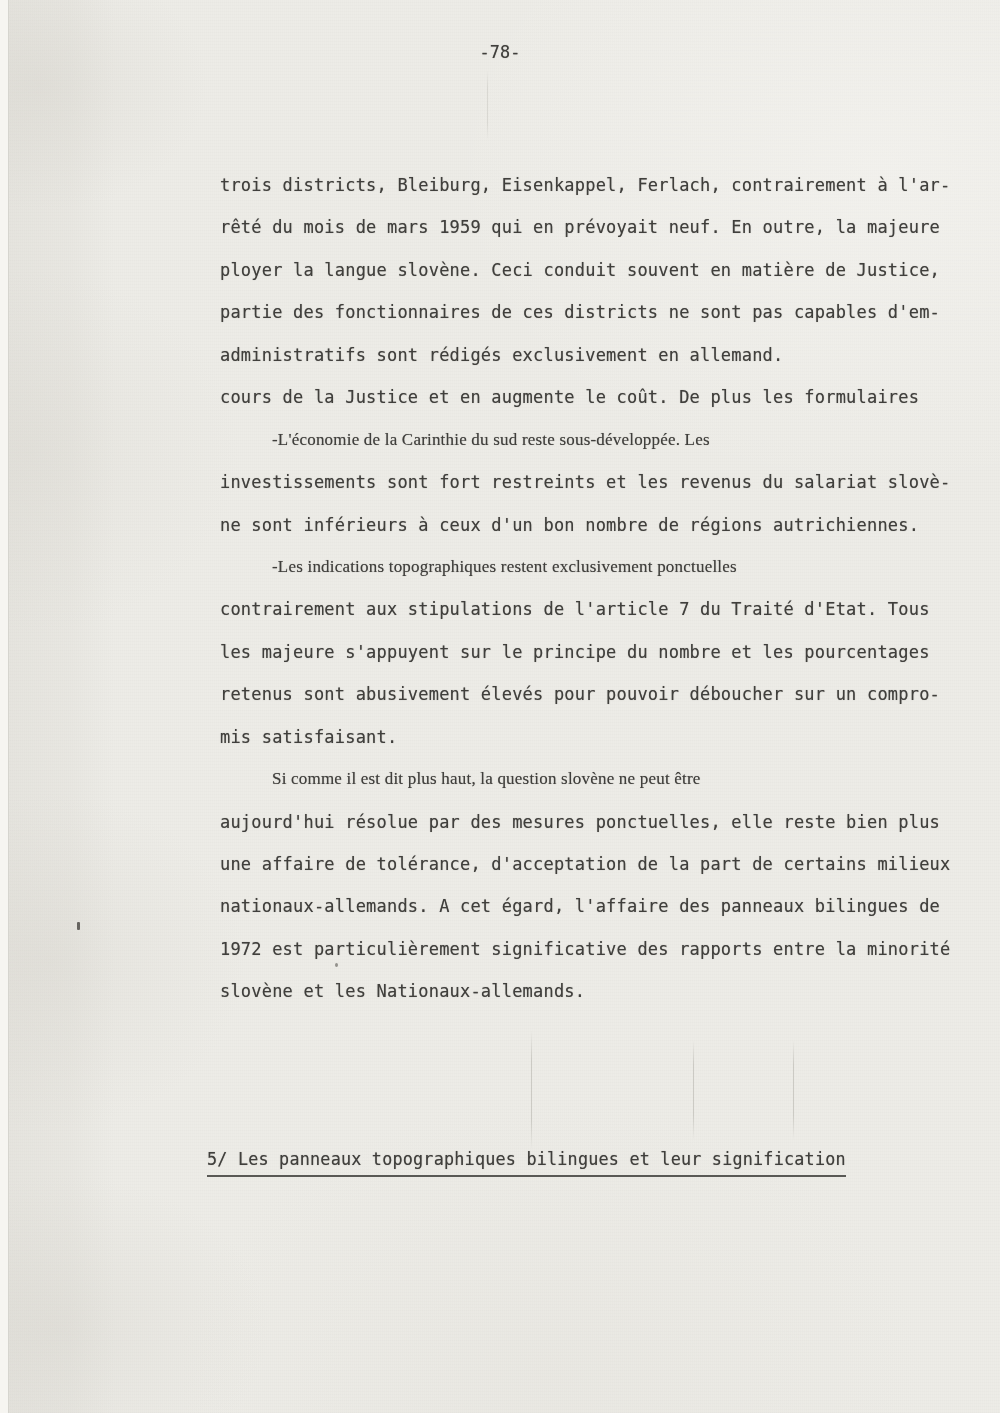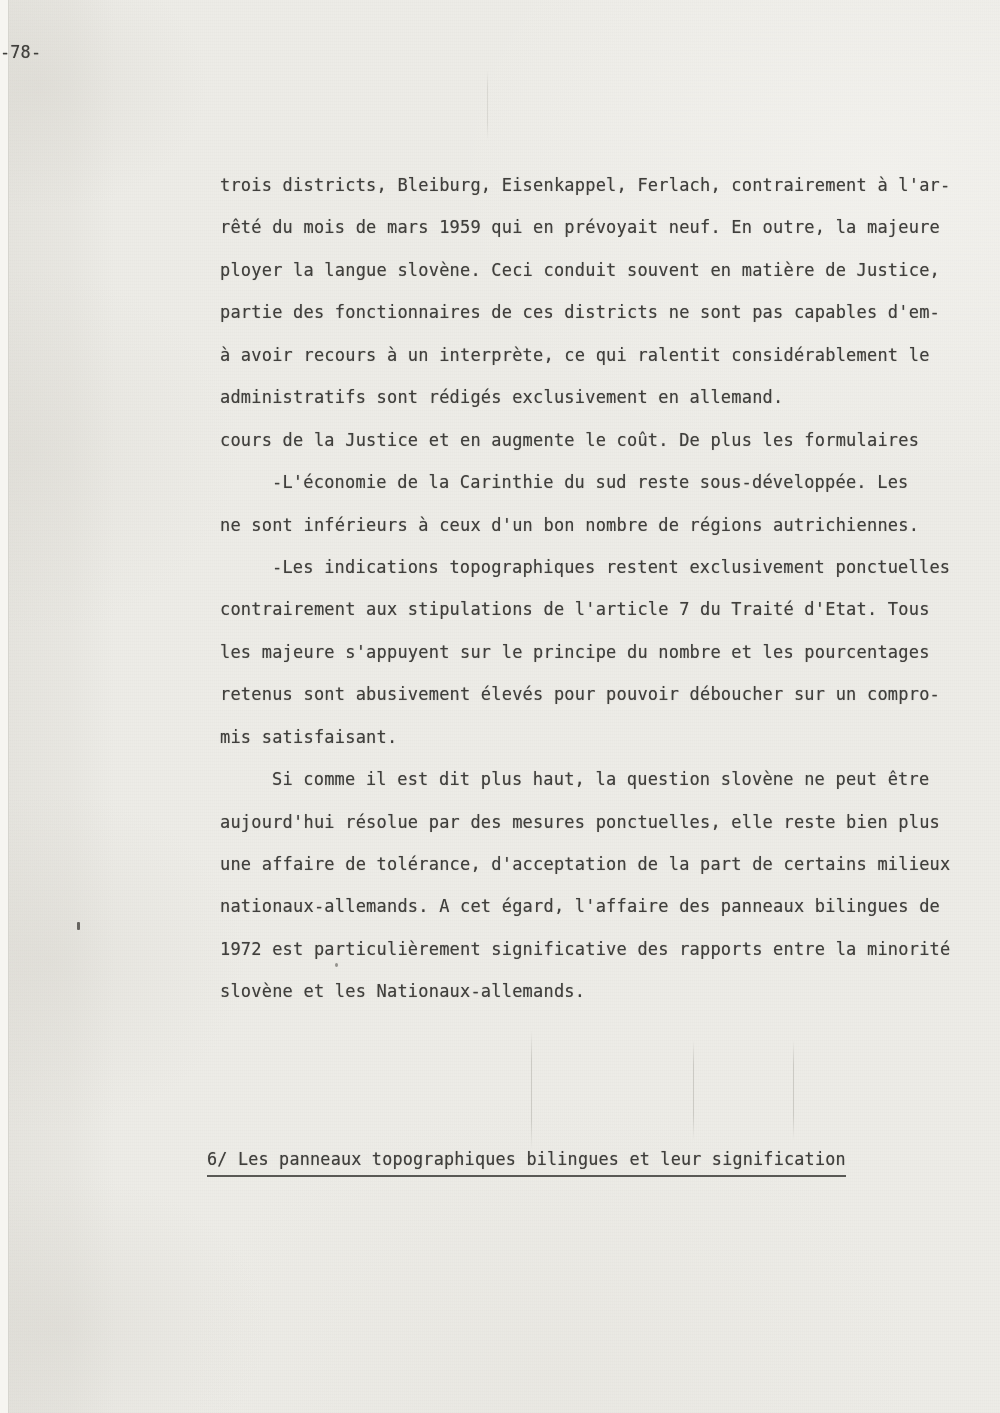--- a/index.html
+++ b/index.html
@@ -40,40 +40,41 @@
     width: 8px;
     background: #f6f5f1;
     border-right: 1px solid rgba(188,186,178,0.55);
     pointer-events: none;
   }
   .page-number {
     position: absolute;
     top: 42px;
     left: 0;
     width: 1000px;
+    text-align: center;
     font-size: 16.8px;
     letter-spacing: 0.2px;
     text-shadow: 0 0 0.8px rgba(64,63,60,0.6);
   }
   .text-block {
     position: absolute;
     left: 220px;
     top: 164px;
     width: 760px;
     font-size: 17px;
     letter-spacing: 0.2px;
     text-shadow: 0 0 0.8px rgba(64,63,60,0.55);
   }
   .para { margin: 0; padding: 0; }
   .line {
     height: 42.45px;
     line-height: 42.45px;
     white-space: pre;
   }
-  .line.indent { padding-left: 52px; }
+  .line.indent { padding-left: 52px; font-family: Liberation Serif, serif; }
   .section-heading {
     position: absolute;
     left: 207px;
     top: 1149px;
     font-size: 16.8px;
     letter-spacing: 0.2px;
     line-height: 20px;
     white-space: pre;
     padding-bottom: 6px;
     border-bottom: 2px solid rgba(64,63,60,0.85);
@@ -105,27 +106,27 @@
 
   <div class="page-number">-78-</div>
 
   <div class="text-block">
 
     <div class="para">
       <div class="line">trois districts, Bleiburg, Eisenkappel, Ferlach, contrairement à l'ar-</div>
       <div class="line">rêté du mois de mars 1959 qui en prévoyait neuf. En outre, la majeure</div>
       <div class="line">ployer la langue slovène. Ceci conduit souvent en matière de Justice,</div>
       <div class="line">partie des fonctionnaires de ces districts ne sont pas capables d'em-</div>
-      <div class="line">à avoir recours à un interprète, ce qui ralentit considérablement le</div>
       <div class="line">administratifs sont rédigés exclusivement en allemand.</div>
       <div class="line">cours de la Justice et en augmente le coût. De plus les formulaires</div>
     </div>
 
     <div class="para">
       <div class="line indent">-L'économie de la Carinthie du sud reste sous-développée. Les</div>
+      <div class="line">investissements sont fort restreints et les revenus du salariat slovè-</div>
       <div class="line">ne sont inférieurs à ceux d'un bon nombre de régions autrichiennes.</div>
     </div>
 
     <div class="para">
       <div class="line indent">-Les indications topographiques restent exclusivement ponctuelles</div>
       <div class="line">contrairement aux stipulations de l'article 7 du Traité d'Etat. Tous</div>
       <div class="line">les majeure s'appuyent sur le principe du nombre et les pourcentages</div>
       <div class="line">retenus sont abusivement élevés pour pouvoir déboucher sur un compro-</div>
       <div class="line">mis satisfaisant.</div>
     </div>
@@ -134,21 +135,21 @@
       <div class="line indent">Si comme il est dit plus haut, la question slovène ne peut être</div>
       <div class="line">aujourd'hui résolue par des mesures ponctuelles, elle reste bien plus</div>
       <div class="line">une affaire de tolérance, d'acceptation de la part de certains milieux</div>
       <div class="line">nationaux-allemands. A cet égard, l'affaire des panneaux bilingues de</div>
       <div class="line">1972 est particulièrement significative des rapports entre la minorité</div>
       <div class="line">slovène et les Nationaux-allemands.</div>
     </div>
 
   </div>
 
-  <div class="section-heading">6/ Les panneaux topographiques bilingues et leur signification</div>
+  <div class="section-heading">5/ Les panneaux topographiques bilingues et leur signification</div>
 
   <div class="crease crease-1"></div>
   <div class="crease crease-2"></div>
   <div class="crease crease-3"></div>
   <div class="crease crease-4"></div>
 
   <div class="speck speck-tick"></div>
   <div class="speck speck-dot"></div>
 
 </div>

